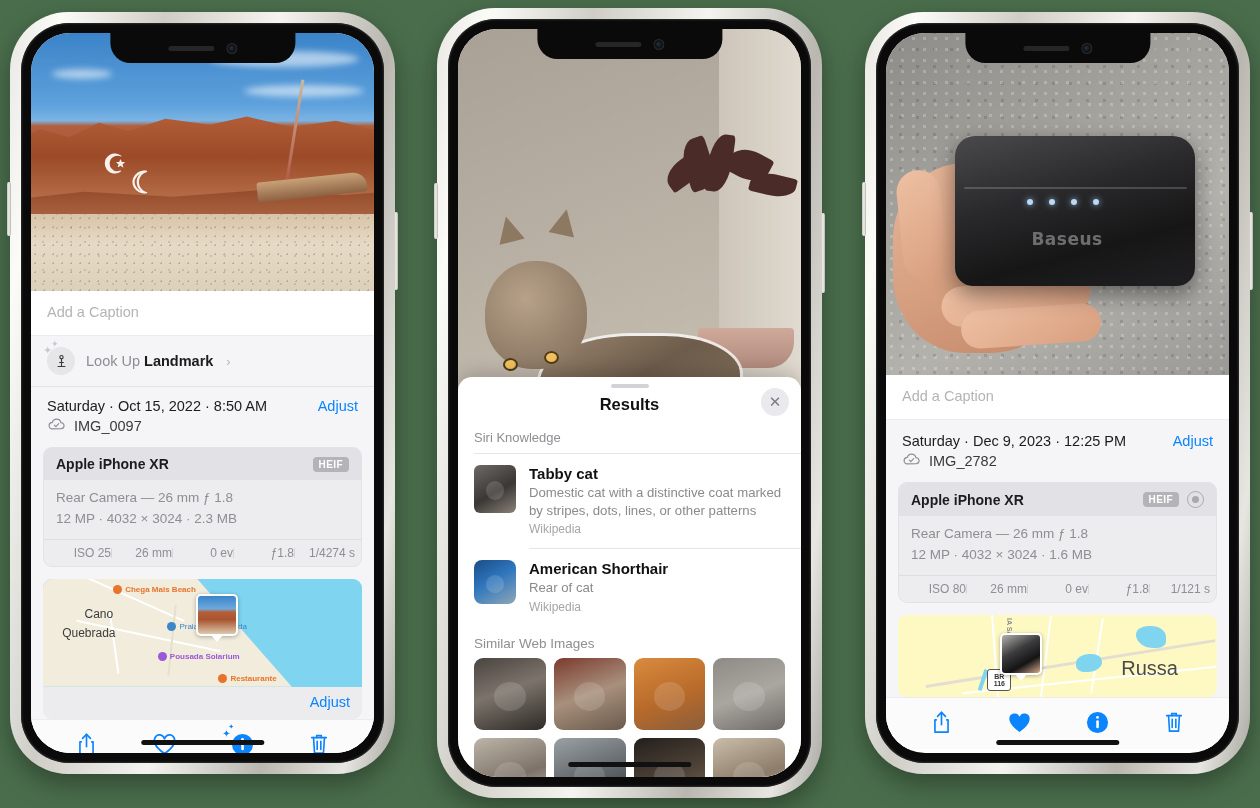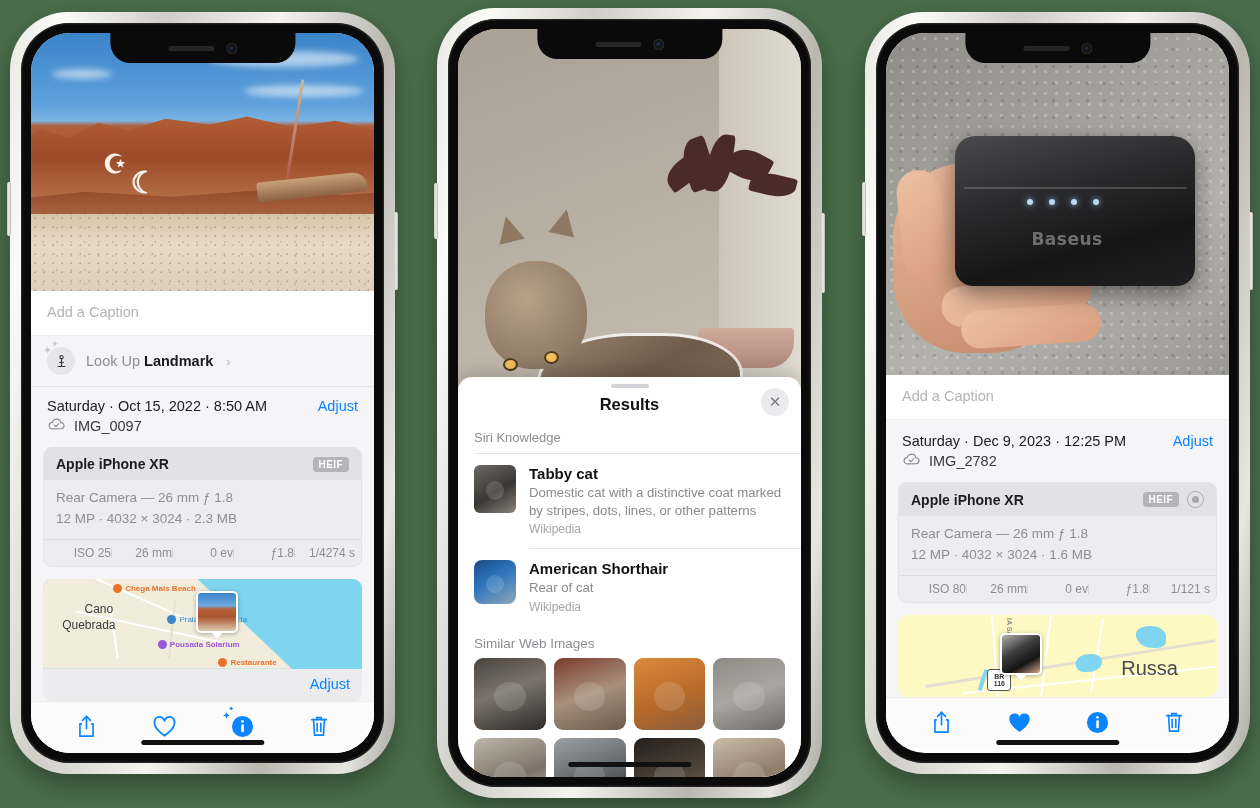--- a/index.html
+++ b/index.html
@@ -180,21 +180,21 @@
   .meta-line { font-size:13.5px; color:#8e8e93; line-height:1.55; }
   .exif {
     display:flex; border-top:1px solid #dedee2; padding: 6px 6px;
   }
   .exif div { flex:1; text-align:right; font-size:12px; color:#8e8e93; position:relative; }
   .exif div + div::before {
     content:""; position:absolute; left:0; top:2px; bottom:2px; width:1px; background:#d7d7db;
   }
 
   .map-card { margin: 12px 12px 0; border-radius: 9px; overflow:hidden; background:#ececef; }
-  .map-canvas { position:relative; height: 90px; overflow:hidden; }
+  .map-canvas { position:relative; height: 108px; overflow:hidden; }
   .map-adjust-row { text-align:right; padding: 6px 12px 8px; background:#ececef; }
   .poi { position:absolute; font-size:8px; font-weight:700; white-space:nowrap; display:flex; align-items:center; gap:3px; }
   .pin { width:9px;height:9px;border-radius:50%; display:inline-block; }
   .photo-pin {
     position:absolute; width:42px;height:42px; background:#fff; border-radius:5px;
     box-shadow:0 1px 4px rgba(0,0,0,.3); padding:2px; z-index:6;
   }
   .photo-pin::after{
     content:""; position:absolute; left:50%; bottom:-6px; transform:translateX(-50%);
     border-left:6px solid transparent; border-right:6px solid transparent; border-top:7px solid #fff;

